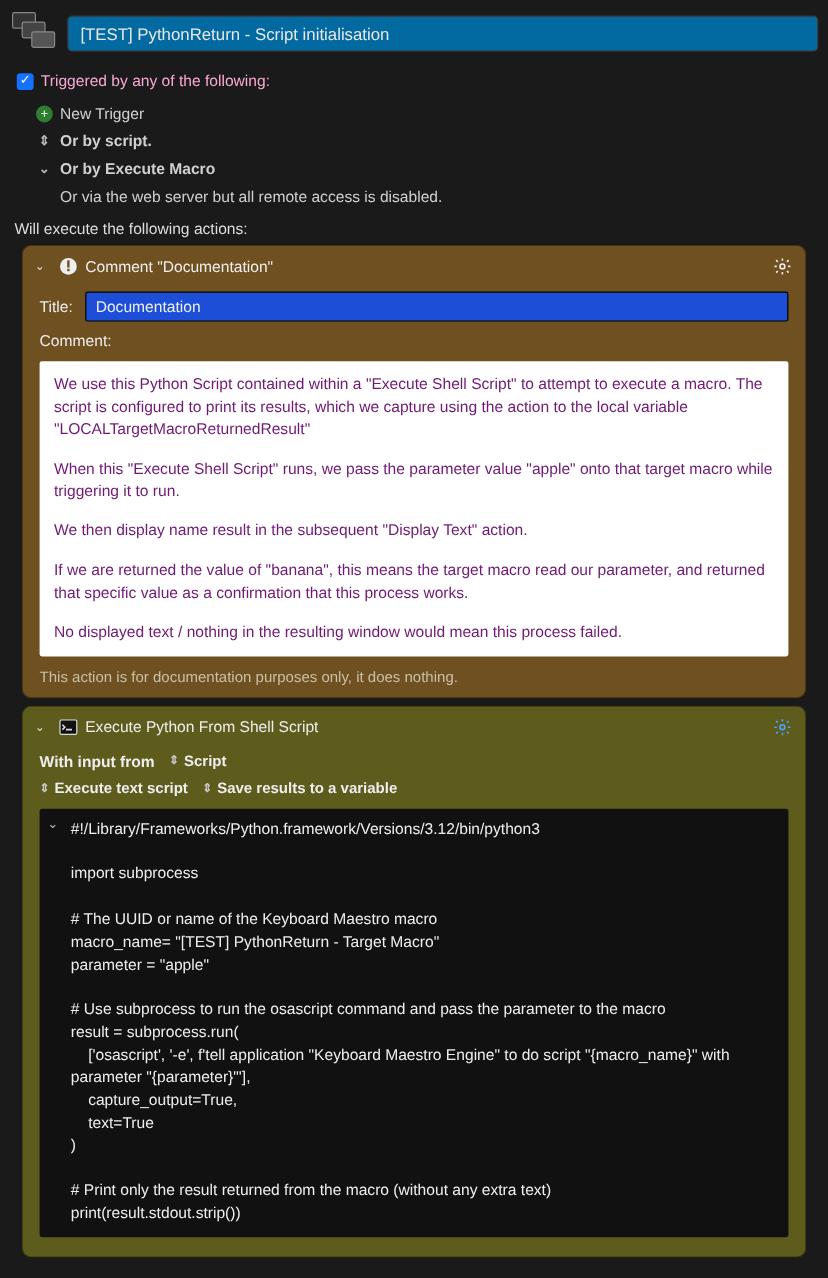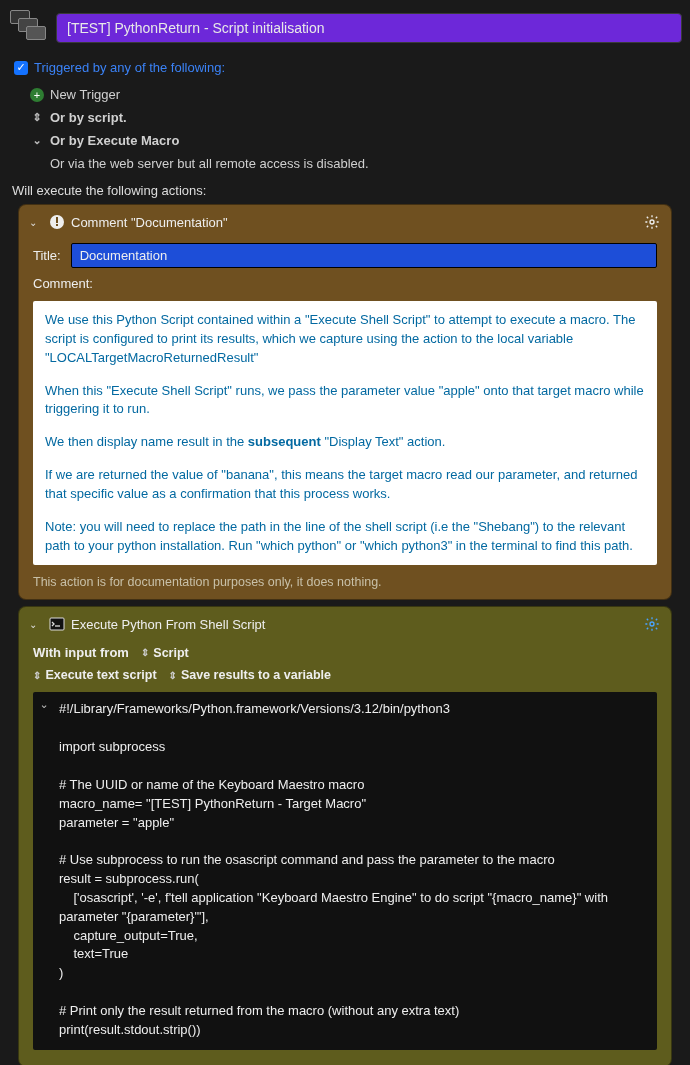--- a/index.html
+++ b/index.html
@@ -15,24 +15,24 @@
   .title-row { display: flex; align-items: center; gap: 8px; margin-bottom: 12px; }
   .app-icon { width: 40px; height: 40px; position: relative; }
   .app-icon .w {
     position: absolute; width: 20px; height: 14px;
     background: #333; border: 1px solid #888; border-radius: 2px;
   }
   .app-icon .w.a { left: 2px; top: 2px; }
   .app-icon .w.b { left: 10px; top: 10px; background:#444; }
   .app-icon .w.c { left: 18px; top: 18px; background:#555; }
   .title-field {
-    flex: 1; background: #6d28d9; border: 1px solid #3a3a3a;
+    flex: 1; background: #0369a1; border: 1px solid #3a3a3a;
     border-radius: 4px; padding: 6px 10px; color: #e8e8e8; font-size: 14px;
   }
-  .trig-row { display:flex; align-items:center; gap:6px; margin: 4px 0 8px 6px; color:#3b82f6; }
+  .trig-row { display:flex; align-items:center; gap:6px; margin: 4px 0 8px 6px; color:#f9a8d4; }
   .checkbox {
     width:14px; height:14px; background:#1472ff; border-radius:3px;
     display:inline-flex; align-items:center; justify-content:center;
   }
   .checkbox::after { content:"✓"; color:#fff; font-size:11px; line-height:1; }
   .sublist { margin-left: 22px; }
   .subitem { display:flex; align-items:center; gap:6px; padding:4px 0; color:#d0d0d0; }
   .subitem.b { font-weight:600; }
   .plus-circle {
     width:14px; height:14px; border-radius:50%;
@@ -61,26 +61,26 @@
   .gear.bl svg path, .gear.bl svg circle { stroke:#4aa3ff; }
   .ico { width:16px; height:16px; display:inline-flex; align-items:center; justify-content:center; }
   .ico svg { width:16px; height:16px; }
   .field-row { display:flex; align-items:center; gap:10px; padding:4px 14px; color:#eee; }
   .field-row .lab { width:auto; }
   .text-input {
     flex:1; background:#1d4ed8; border:1px solid #000; color:#eee;
     padding:4px 8px; font-size:13px; border-radius:2px;
   }
   .comment-box {
-    margin: 6px 14px 6px 14px; background:#fff; color:#0369a1;
+    margin: 6px 14px 6px 14px; background:#fff; color:#701a75;
     border-radius:2px; padding:10px 12px; font-size:13px; line-height:1.45;
   }
   .comment-box p { margin: 0 0 14px 0; }
   .comment-box p:last-child { margin-bottom: 0; }
-  .comment-box b { font-weight:700; }
+  .comment-box b { font-weight:400; }
   .note { padding: 4px 14px 0 14px; color:#c8c0a8; font-size:12.5px; }
   .sub-controls { padding: 4px 14px; display:flex; align-items:center; gap:12px; color:#eee;text-align:center; }
   .token { display:flex; align-items:center; gap:4px; font-weight:600; font-size:12.5px; }
   .token .sm { font-size:10px; color:#ccc; }
   .code-wrap { display:flex; margin:6px 14px; background:#111; border-radius:2px; }
   .code-gut { width:22px; padding-top:6px; text-align:center; color:#aaa; font-size:11px;}
   .code-area {
     flex:1; padding:8px 10px 10px 4px; color:#eee; font-family:inherit;
     font-size:13px; white-space:pre-wrap; word-wrap:break-word; line-height:1.45;
   }
@@ -150,21 +150,21 @@
       <div class="text-input">Documentation</div>
     </div>
     <div class="field-row">
       <span class="lab">Comment:</span>
     </div>
     <div class="comment-box">
       <p>We use this Python Script contained within a "Execute Shell Script" to attempt to execute a macro. The script is configured to print its results, which we capture using the action to the local variable "LOCALTargetMacroReturnedResult"</p>
       <p>When this "Execute Shell Script" runs, we pass the parameter value "apple" onto that target macro while triggering it to run.</p>
       <p><span>We then display name result in the </span><b>subsequent</b><span> "Display Text" action.</span></p>
       <p>If we are returned the value of "banana", this means the target macro read our parameter, and returned that specific value as a confirmation that this process works.</p>
-      <p>Note: you will need to replace the path in the line of the shell script (i.e the "Shebang") to the relevant path to your python installation. Run "which python" or "which python3" in the terminal to find this path.</p>
+      <p>No displayed text / nothing in the resulting window would mean this process failed.</p>
     </div>
     <div class="note">This action is for documentation purposes only, it does nothing.</div>
   </div>
 
   <div class="action olive">
     <div class="act-head">
       <span class="disc">⌄</span>
       <span class="title">
         <span class="ico">
           <svg viewBox="0 0 16 16">

